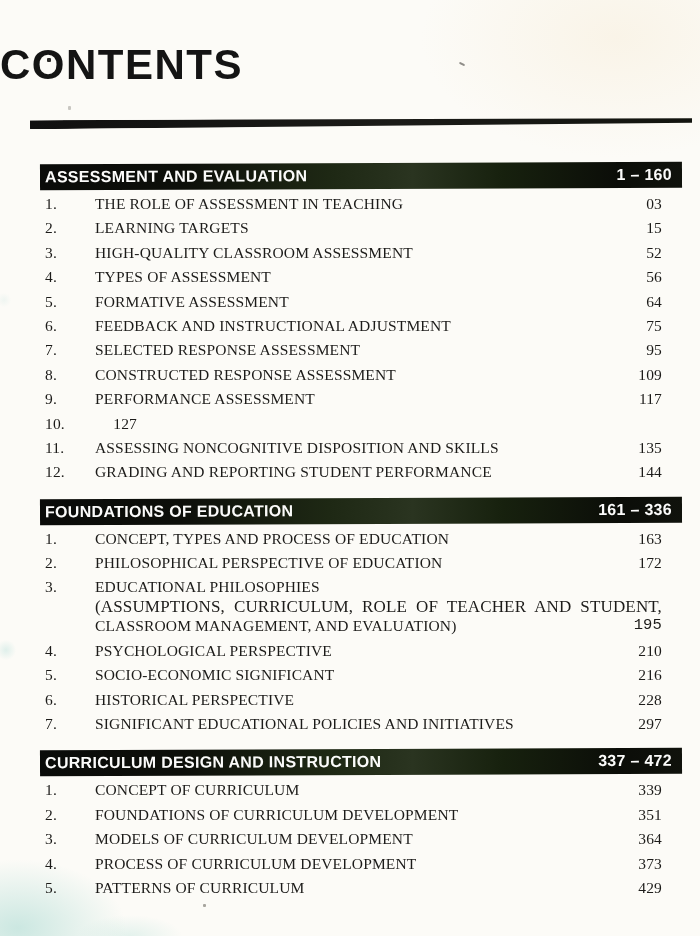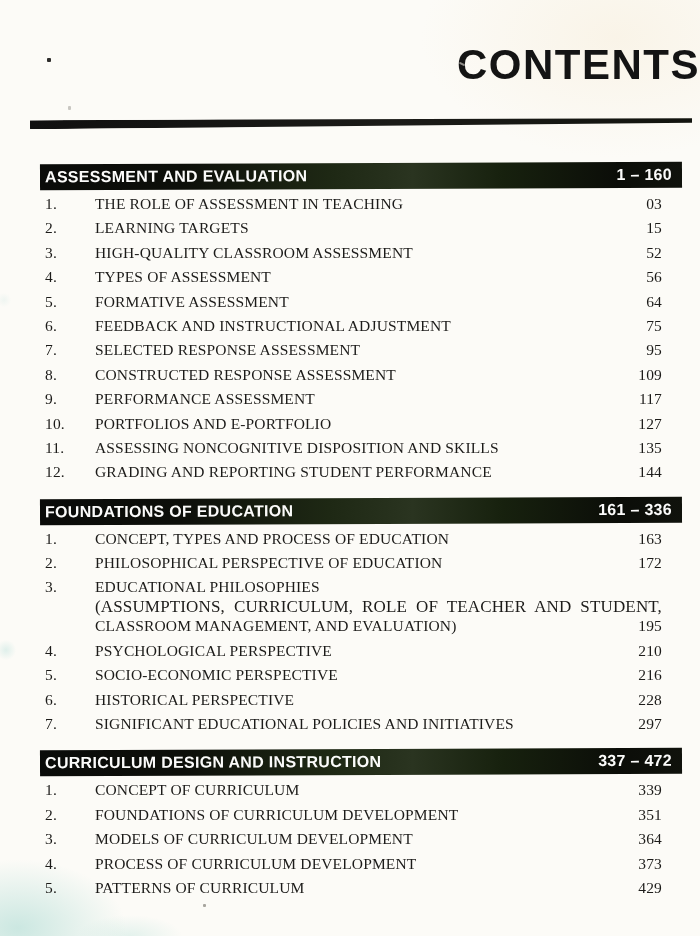--- a/index.html
+++ b/index.html
@@ -11,21 +11,21 @@
       radial-gradient(ellipse 150px 95px at 18px 928px, rgba(163,215,207,0.55), rgba(163,215,207,0) 72%),
       radial-gradient(ellipse 70px 28px at 130px 936px, rgba(170,220,212,0.30), rgba(170,220,212,0) 75%),
       radial-gradient(circle 13px at 6px 650px, rgba(176,221,215,0.38), rgba(176,221,215,0) 78%),
       radial-gradient(circle 9px at 4px 300px, rgba(200,228,224,0.25), rgba(200,228,224,0) 80%),
       radial-gradient(ellipse 260px 160px at 88% 4%, rgba(249,243,230,0.9), rgba(249,243,230,0) 75%);
     font-family:"Liberation Serif", serif;
     color:#1c1b19;
   }
   .page-title{
     margin:0;padding-top:42px;
-    text-align:right;
+    text-align:left;
     font-family:"Liberation Sans", sans-serif;
     font-weight:700;font-size:42px;line-height:46px;letter-spacing:1.5px;
     color:#141414;
   }
   .divider-rule{
     height:9px;margin:30px 8px 0 30px;
     background:linear-gradient(90deg,#101010,#1b1b18 55%,#12140e);
     clip-path:polygon(0 0,100% 28%,100% 78%,0 100%);
     transform:rotate(-0.4deg);
   }
@@ -53,21 +53,21 @@
   .item-number{width:50px;flex:0 0 50px;}
   .item-title{flex:1;white-space:nowrap;overflow:visible;}
   .item-page{flex:0 0 42px;min-width:42px;text-align:right;}
   .subwrap{padding:0 20px 3px 55px;margin-top:-3px;}
   .sub-line-1{
     font-size:17px;line-height:19.5px;letter-spacing:0.15px;
     text-align:justify;text-align-last:justify;
   }
   .sub-line-2{display:flex;font-size:15.5px;line-height:19.5px;letter-spacing:0.15px;}
   .sub-line-2 .sub-text{flex:1;}
-  .sub-line-2 .item-page{flex:0 0 42px;}
+  .sub-line-2 .item-page{flex:0 0 42px;font-family:Liberation Mono, monospace;}
   .speck{position:absolute;border-radius:1px;}
   .speck-a{left:47px;top:58px;width:4px;height:4px;background:#2e2d2b;}
   .speck-b{left:68px;top:106px;width:3px;height:4px;background:#c9c7c2;}
   .speck-c{left:203px;top:904px;width:3px;height:3px;background:#a7a59e;}
   .speck-d{left:459px;top:63px;width:6px;height:2px;background:#8f8d88;transform:rotate(28deg);}
 </style>
 </head>
 <body>
 
 <div class="page">
@@ -130,21 +130,20 @@
   </div>
 
   <div class="toc-row">
     <span class="item-number">9.</span>
     <span class="item-title">PERFORMANCE ASSESSMENT</span>
     <span class="item-page">117</span>
   </div>
 
   <div class="toc-row">
     <span class="item-number">10.</span>
-    <span class="item-title">PORTFOLIOS AND E-PORTFOLIO</span>
     <span class="item-page">127</span>
   </div>
 
   <div class="toc-row">
     <span class="item-number">11.</span>
     <span class="item-title">ASSESSING NONCOGNITIVE DISPOSITION AND SKILLS</span>
     <span class="item-page">135</span>
   </div>
 
   <div class="toc-row">
@@ -188,21 +187,21 @@
   </div>
 
   <div class="toc-row">
     <span class="item-number">4.</span>
     <span class="item-title">PSYCHOLOGICAL PERSPECTIVE</span>
     <span class="item-page">210</span>
   </div>
 
   <div class="toc-row">
     <span class="item-number">5.</span>
-    <span class="item-title">SOCIO-ECONOMIC PERSPECTIVE</span>
+    <span class="item-title">SOCIO-ECONOMIC SIGNIFICANT</span>
     <span class="item-page">216</span>
   </div>
 
   <div class="toc-row">
     <span class="item-number">6.</span>
     <span class="item-title">HISTORICAL PERSPECTIVE</span>
     <span class="item-page">228</span>
   </div>
 
   <div class="toc-row">

